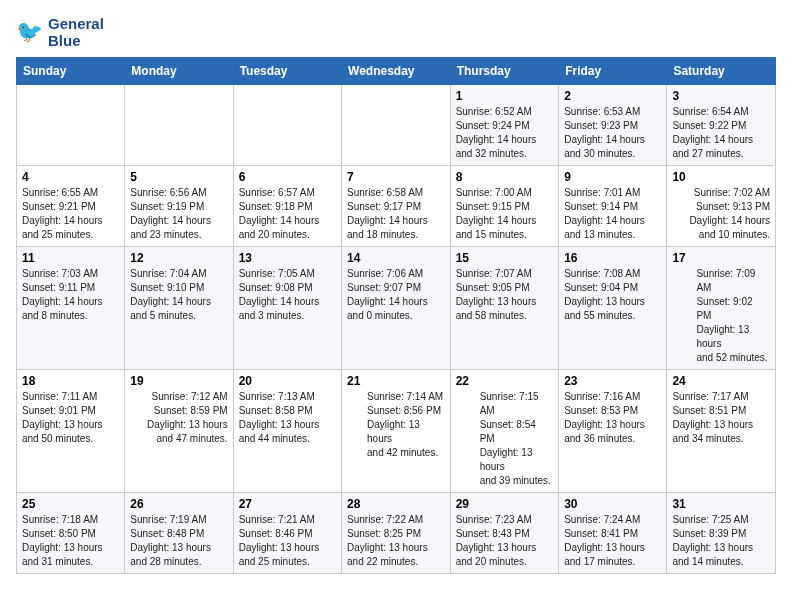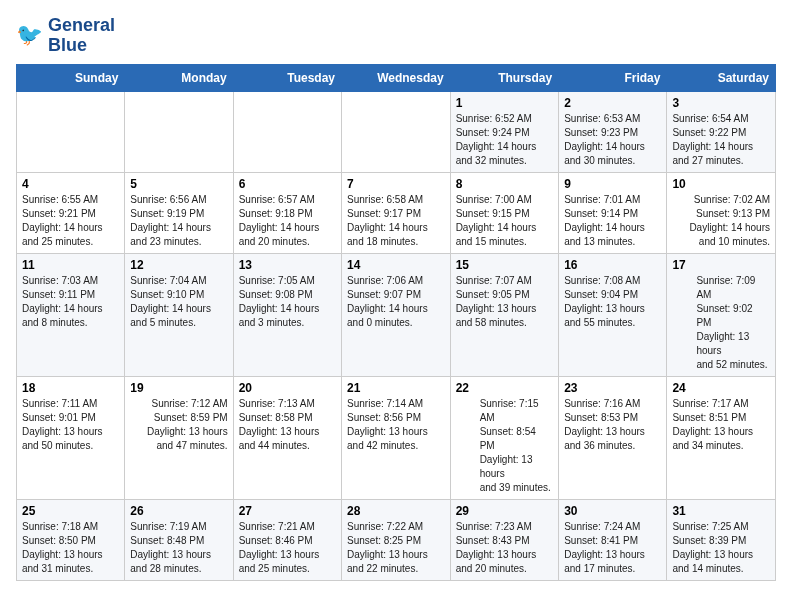--- a/index.html
+++ b/index.html
@@ -15,21 +15,21 @@
       justify-content: space-between;
       align-items: flex-start;
       margin-bottom: 8px;
     }
     .logo {
       display: flex;
       align-items: center;
       gap: 4px;
     }
     .logo-text {
-      font-size: 18px;
+      font-size: 15px;
       font-weight: bold;
       color: #1a4a8a;
       line-height: 1.1;
     }
     .logo-bird {
       width: 28px;
       height: 28px;
     }
     .title-block {
       text-align: right;
@@ -44,21 +44,21 @@
       color: #444;
     }
     .calendar {
       width: 100%;
       border-collapse: collapse;
       font-size: 10.5px;
     }
     .calendar th {
       background: #2a6ab5;
       color: #fff;
-      text-align: right;
+      text-align: left;
       padding: 6px 6px;
       font-size: 12px;
       font-weight: bold;
       border: 1px solid #2a6ab5;
     }
     .calendar td {
       vertical-align: top;
       border: 1px solid #ccc;
       padding: 4px 5px;
       width: 109px;
@@ -266,21 +266,21 @@
         </td>
         <td>
           <span class="day-number">20</span>
           <div class="day-info" style="white-space: pre-line;">Sunrise: 7:13 AM
 Sunset: 8:58 PM
 Daylight: 13 hours
 and 44 minutes.</div>
         </td>
         <td>
           <span class="day-number">21</span>
-          <div class="day-info" style="white-space: pre-line;">Sunrise: 7:14 AM
+          <div class="day-info" style="white-space: pre-line; margin-left: 20px;">Sunrise: 7:14 AM
 Sunset: 8:56 PM
 Daylight: 13 hours
 and 42 minutes.</div>
         </td>
         <td>
           <span class="day-number">22</span>
           <div class="day-info" style="white-space: pre-line; margin-left: 24px;">Sunrise: 7:15 AM
 Sunset: 8:54 PM
 Daylight: 13 hours
 and 39 minutes.</div>

